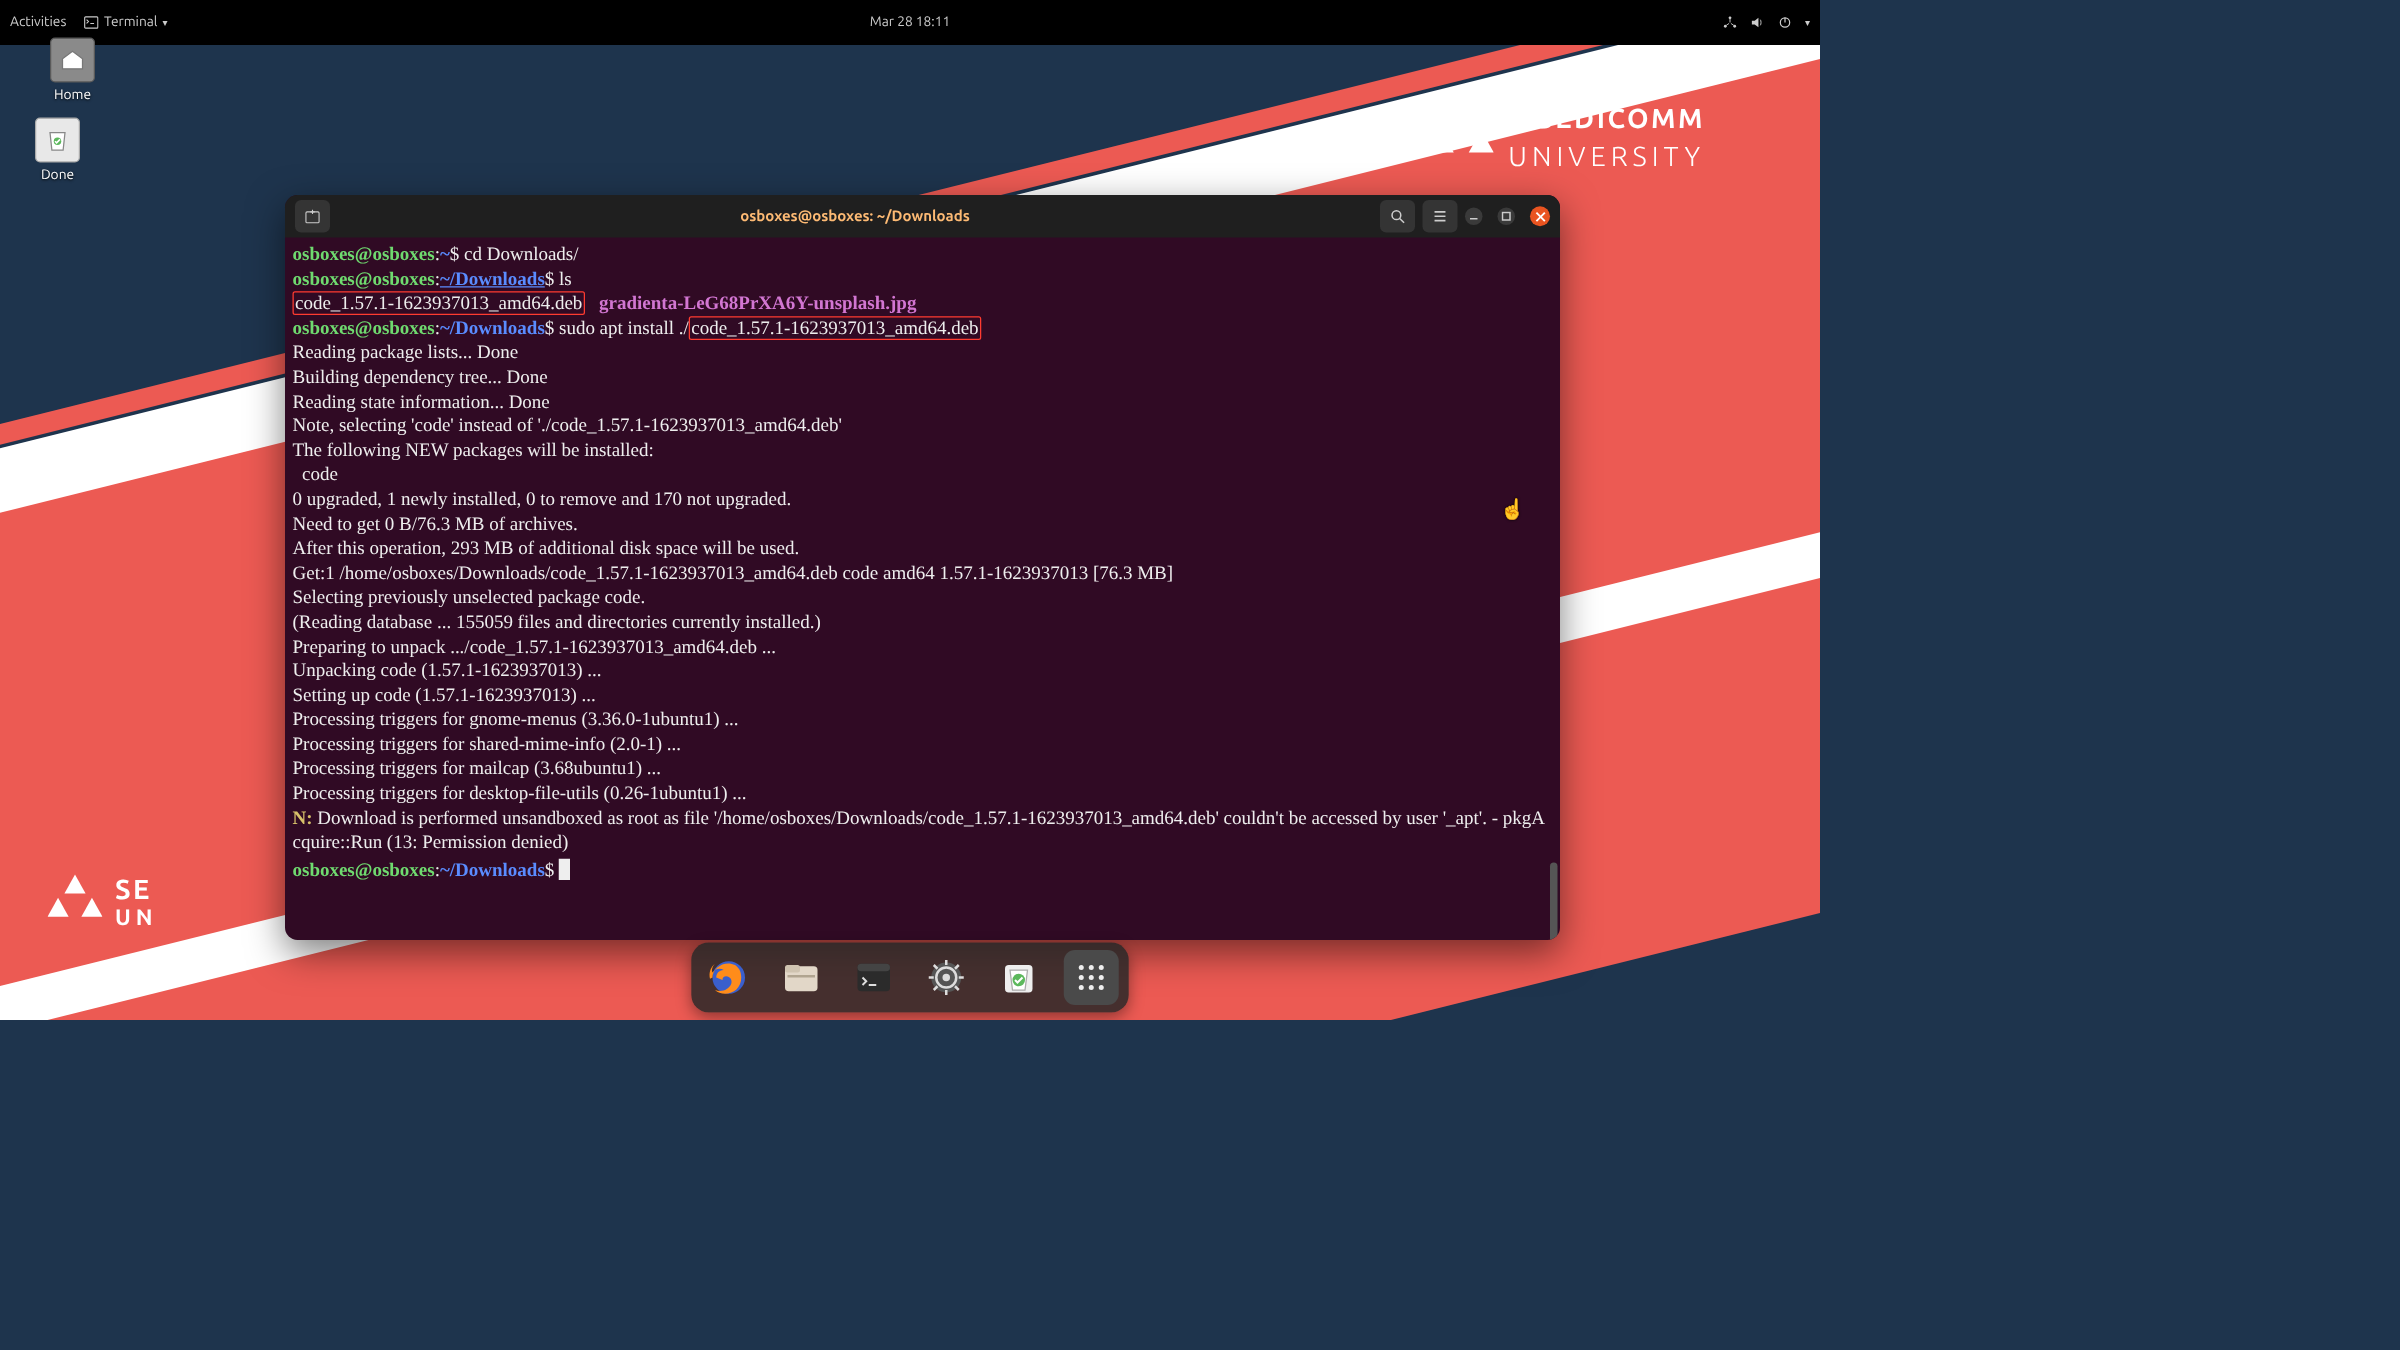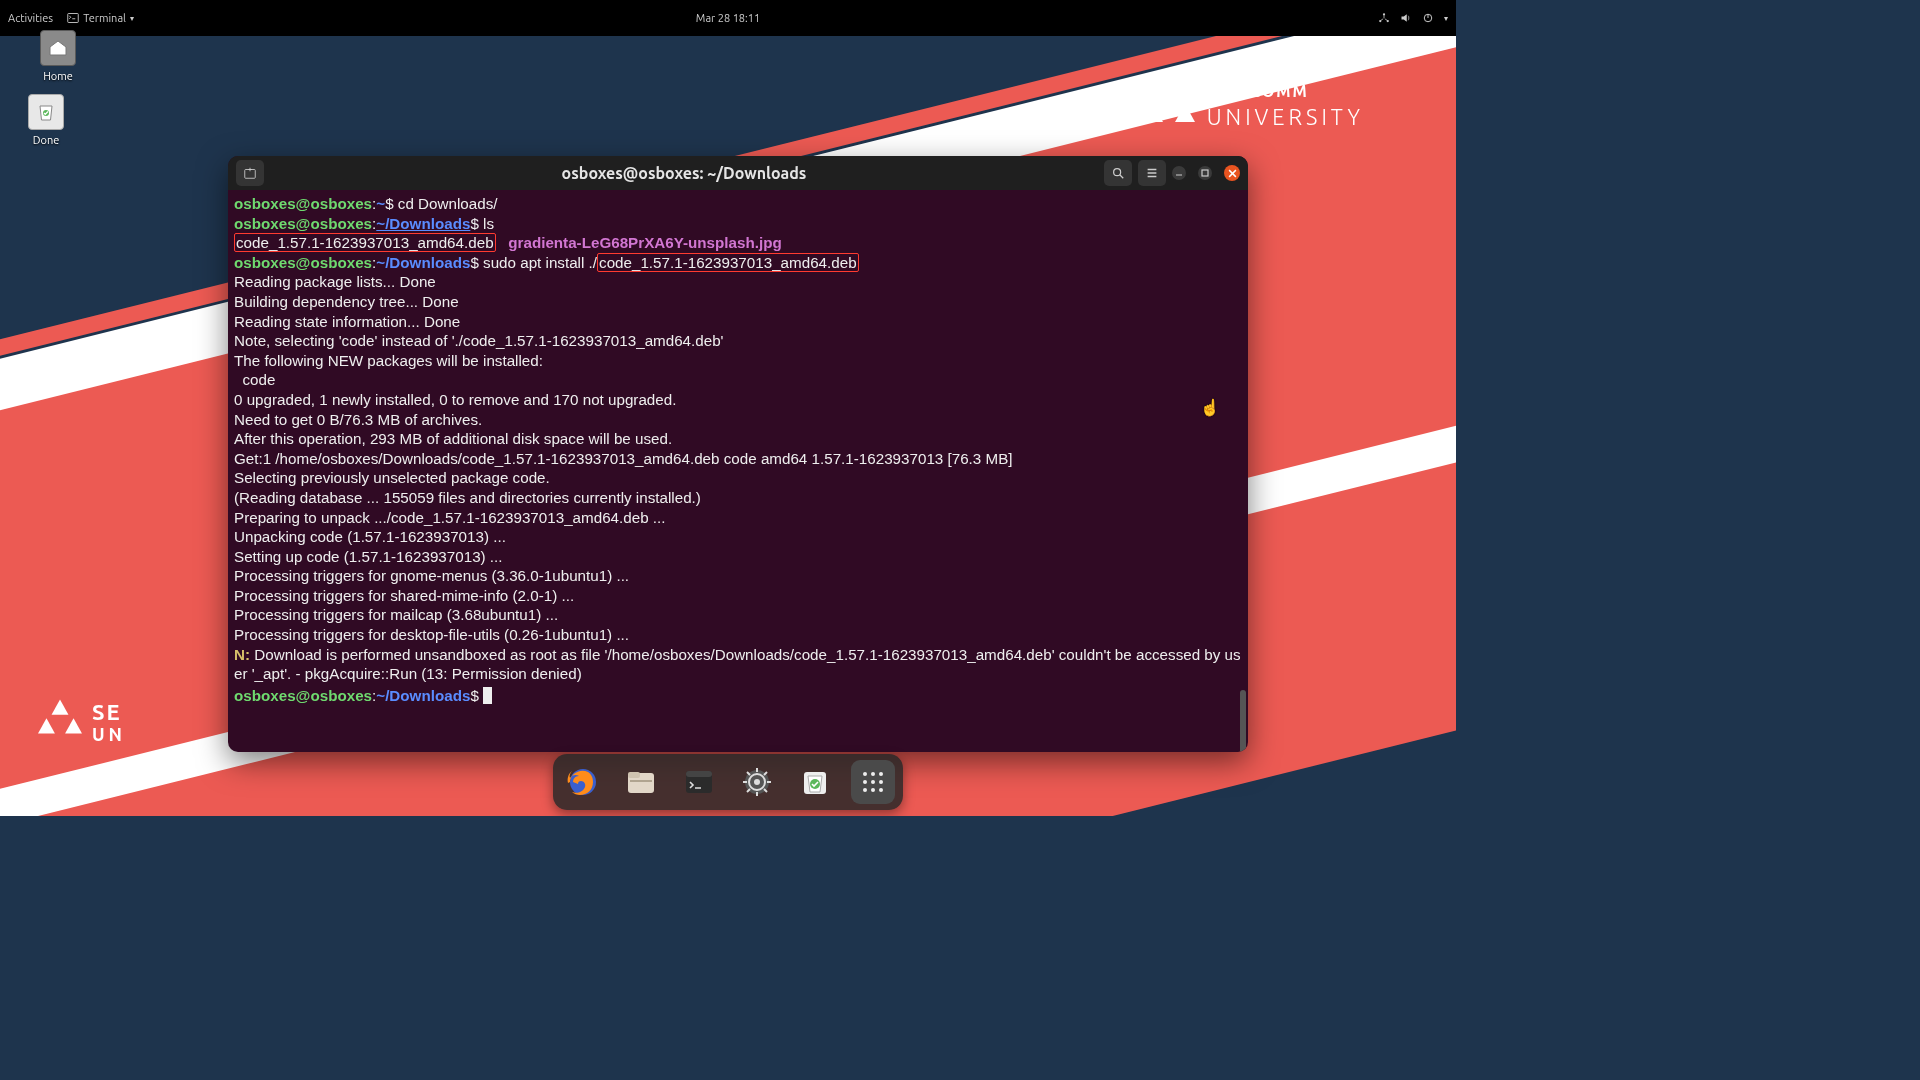--- a/index.html
+++ b/index.html
@@ -27,37 +27,37 @@
   .desktop-icon .iconbox { width: 36px; height: 36px; margin: 0 auto 4px; background: #ccc; border-radius: 4px; display: flex; align-items: center; justify-content: center; }
   .desktop-icon.home { left: 30px; top: 30px; }
   .desktop-icon.home .iconbox { background: #8a8a8a; border: 1px solid #5a5a5a; }
   .desktop-icon.trash{ left: 18px; top: 94px; }
   .desktop-icon.trash .iconbox { background: #e8e8e8; border: 1px solid #aaa; }
   .desktop-icon .label { text-shadow: 0 1px 2px #000; }
 
   
   .logo { position: absolute; color: #fff; font-weight: 600; letter-spacing: 2px; }
   .logo.big { right: 92px; top: 80px; font-size: 18px; line-height: 1.4; }
-  .logo.big .l1 { font-weight:700; font-size: 16px;}
+  .logo.big .l1 { font-weight:700; font-size: 22px; text-align: right;}
   .logo.big .l2 { font-weight:300; font-size: 22px; letter-spacing: 4px;}
   .logo.big .tri { position:absolute; left:-64px; top:2px;}
   .logo.small{ left: 92px; top: 699px; font-size: 20px; }
   .logo.small .tri { position:absolute; left:-54px; top:0;}
 
   
   .termwin { position: absolute; left: 228px; top: 156px; width: 1020px; height: 596px; background: #300a24; border-radius: 10px; box-shadow: 0 10px 30px rgba(0,0,0,.5); overflow: hidden; display: flex; flex-direction: column; }
   .term-titlebar { height: 34px; background: #1f1f1f; display: flex; align-items: center; padding: 0 8px; gap: 6px; }
   .tb-btn { width: 28px; height: 26px; border-radius: 5px; background: #343434; color: #ccc; display:flex; align-items:center; justify-content:center; font-size:12px; }
-  .tb-title { flex:1; text-align:center; color:#e5e5e5; font-size:16px; font-weight:600; }
+  .tb-title { flex:1; text-align:center; color:#fdba74; font-size:12px; font-weight:600; }
   .tb-winbtns { display:flex; gap:12px; align-items:center; }
   .tb-winbtns .c { width:14px; height:14px; border-radius:50%; display:flex; align-items:center; justify-content:center; font-size:9px; color:#ddd;}
   .tb-winbtns .min,.tb-winbtns .max{ background:#3a3a3a;}
   .tb-winbtns .close{ background:#e95420; width:16px; height:16px;}
 
-  .term-body { flex:1; padding: 4px 6px; font-family: Liberation Sans, sans-serif; font-size: 15.2px; line-height: 19.6px; color: #eee; white-space: pre-wrap; word-break: break-all; position:relative;border-radius:15px;}
+  .term-body { flex:1; padding: 4px 6px; font-family: Liberation Serif, serif; font-size: 15.2px; line-height: 19.6px; color: #eee; white-space: pre-wrap; word-break: break-all; position:relative;border-radius:15px;}
   .g { color:#6fda6f; font-weight:600;}  
   .b { color:#5a8cff; font-weight:600;}  
   .b2{ color:#5a8cff; font-weight:600; text-decoration: underline;}
   .m { color:#d276d2; font-weight:600;}  
   .y { color:#d7c06a; font-weight:600;}  
   .hl-red { border:1.5px solid #ff3b30; padding:0 1px; border-radius:2px;}
   .cursor { display:inline-block; width:9px; height:17px; background:#eee; transform:translateY(3px);}
 
   .term-scrollbar { position:absolute; right:2px; top:500px; width:6px; height:80px; background:#555; border-radius:3px;}
 

